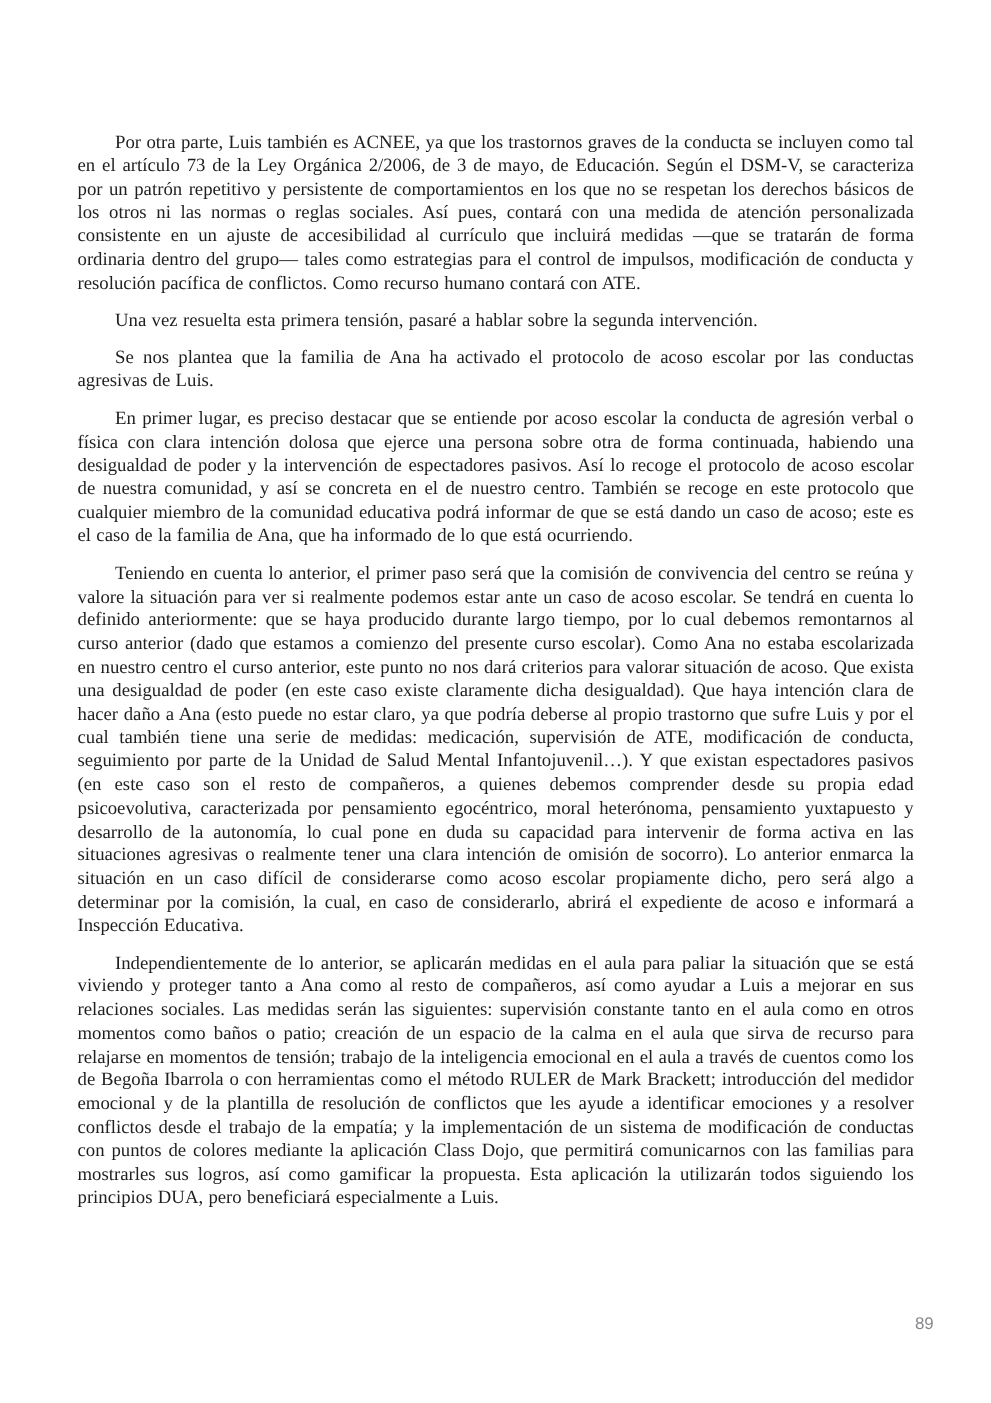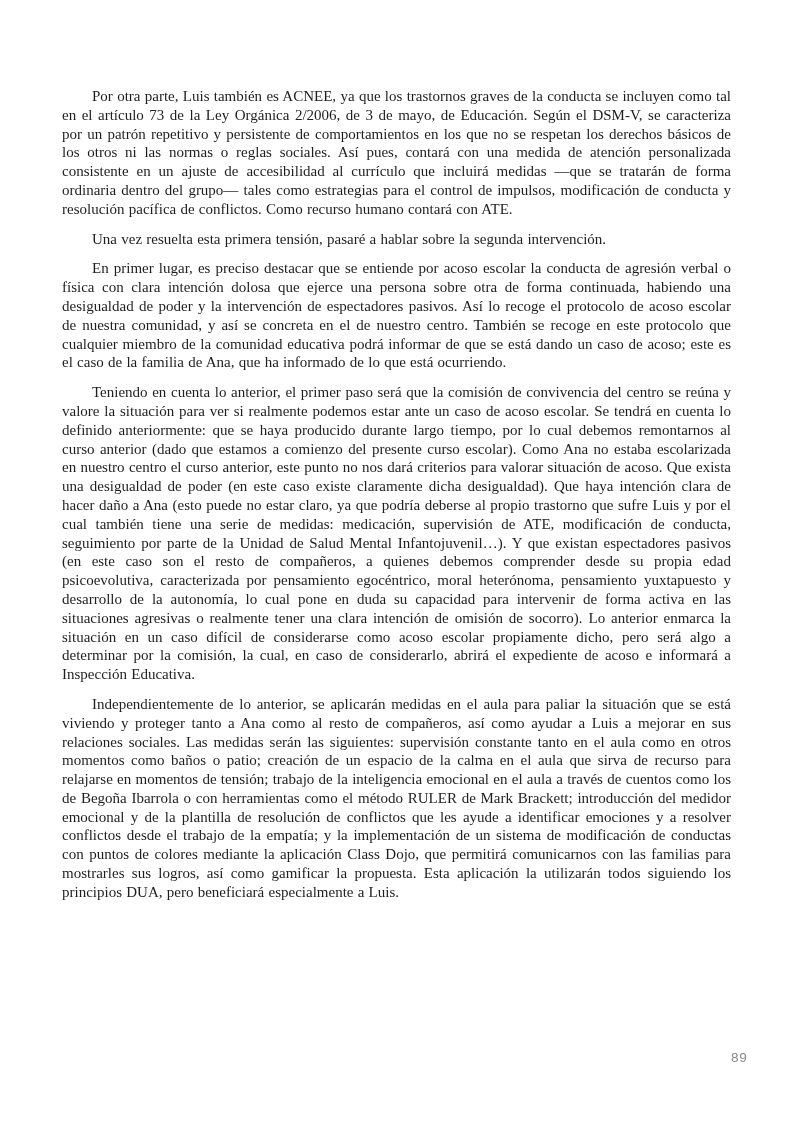--- a/index.html
+++ b/index.html
@@ -11,47 +11,48 @@
     position: relative;
     width: 793px;
     height: 1122px;
     background: #ffffff;
     overflow: hidden;
     font-family: "Liberation Serif", serif;
   }
   .text-block {
     position: absolute;
     left: 62px;
-    top: 87px;
+    top: 105px;
     width: 669px;
   }
   .text-block p {
     margin: 0 0 11px 0;
     font-size: 15px;
     line-height: 18.8px;
     text-align: justify;
     text-indent: 30px;
     color: #1e1e1e;
     word-spacing: 0.5px;
   }
   .page-number {
     position: absolute;
     top: 1051px;
     right: 46px;
     font-size: 13.5px;
     line-height: 16px;
     color: #87878e;
-    font-family: Liberation Mono, monospace;
+    font-family: Liberation Sans, sans-serif;
   }
 </style>
 </head>
 <body>
 
 <div class="page">
   <div class="text-block">
     <p>Por otra parte, Luis también es ACNEE, ya que los trastornos graves de la conducta se incluyen como tal en el artículo 73 de la Ley Orgánica 2/2006, de 3 de mayo, de Educación. Según el DSM-V, se caracteriza por un patrón repetitivo y persistente de comportamientos en los que no se respetan los derechos básicos de los otros ni las normas o reglas sociales. Así pues, contará con una medida de atención personalizada consistente en un ajuste de accesibilidad al currículo que incluirá medidas —que se tratarán de forma ordinaria dentro del grupo— tales como estrategias para el control de impulsos, modificación de conducta y resolución pacífica de conflictos. Como recurso humano contará con ATE.</p>
     <p>Una vez resuelta esta primera tensión, pasaré a hablar sobre la segunda intervención.</p>
+    <p>Se nos plantea que la familia de Ana ha activado el protocolo de acoso escolar por las conductas agresivas de Luis.</p>
     <p>En primer lugar, es preciso destacar que se entiende por acoso escolar la conducta de agresión verbal o física con clara intención dolosa que ejerce una persona sobre otra de forma continuada, habiendo una desigualdad de poder y la intervención de espectadores pasivos. Así lo recoge el protocolo de acoso escolar de nuestra comunidad, y así se concreta en el de nuestro centro. También se recoge en este protocolo que cualquier miembro de la comunidad educativa podrá informar de que se está dando un caso de acoso; este es el caso de la familia de Ana, que ha informado de lo que está ocurriendo.</p>
     <p>Teniendo en cuenta lo anterior, el primer paso será que la comisión de convivencia del centro se reúna y valore la situación para ver si realmente podemos estar ante un caso de acoso escolar. Se tendrá en cuenta lo definido anteriormente: que se haya producido durante largo tiempo, por lo cual debemos remontarnos al curso anterior (dado que estamos a comienzo del presente curso escolar). Como Ana no estaba escolarizada en nuestro centro el curso anterior, este punto no nos dará criterios para valorar situación de acoso. Que exista una desigualdad de poder (en este caso existe claramente dicha desigualdad). Que haya intención clara de hacer daño a Ana (esto puede no estar claro, ya que podría deberse al propio trastorno que sufre Luis y por el cual también tiene una serie de medidas: medicación, supervisión de ATE, modificación de conducta, seguimiento por parte de la Unidad de Salud Mental Infantojuvenil…). Y que existan espectadores pasivos (en este caso son el resto de compañeros, a quienes debemos comprender desde su propia edad psicoevolutiva, caracterizada por pensamiento egocéntrico, moral heterónoma, pensamiento yuxtapuesto y desarrollo de la autonomía, lo cual pone en duda su capacidad para intervenir de forma activa en las situaciones agresivas o realmente tener una clara intención de omisión de socorro). Lo anterior enmarca la situación en un caso difícil de considerarse como acoso escolar propiamente dicho, pero será algo a determinar por la comisión, la cual, en caso de considerarlo, abrirá el expediente de acoso e informará a Inspección Educativa.</p>
     <p>Independientemente de lo anterior, se aplicarán medidas en el aula para paliar la situación que se está viviendo y proteger tanto a Ana como al resto de compañeros, así como ayudar a Luis a mejorar en sus relaciones sociales. Las medidas serán las siguientes: supervisión constante tanto en el aula como en otros momentos como baños o patio; creación de un espacio de la calma en el aula que sirva de recurso para relajarse en momentos de tensión; trabajo de la inteligencia emocional en el aula a través de cuentos como los de Begoña Ibarrola o con herramientas como el método RULER de Mark Brackett; introducción del medidor emocional y de la plantilla de resolución de conflictos que les ayude a identificar emociones y a resolver conflictos desde el trabajo de la empatía; y la implementación de un sistema de modificación de conductas con puntos de colores mediante la aplicación Class Dojo, que permitirá comunicarnos con las familias para mostrarles sus logros, así como gamificar la propuesta. Esta aplicación la utilizarán todos siguiendo los principios DUA, pero beneficiará especialmente a Luis.</p>
   </div>
   <div class="page-number">89</div>
 </div>
 
 </body></html>

